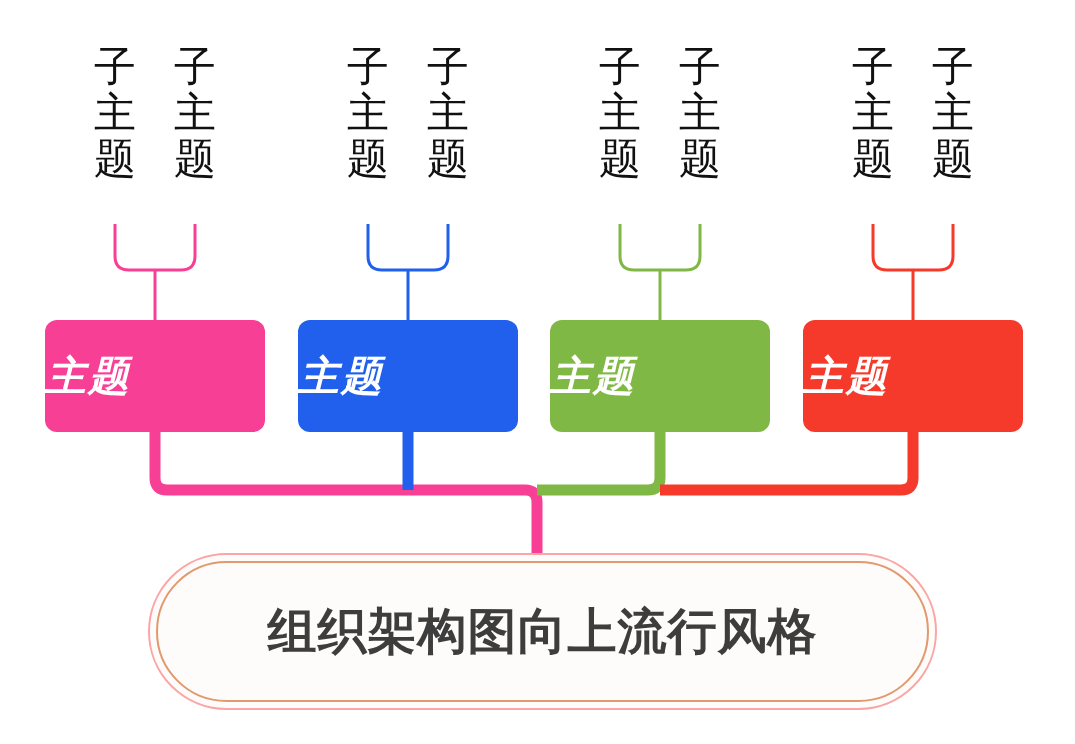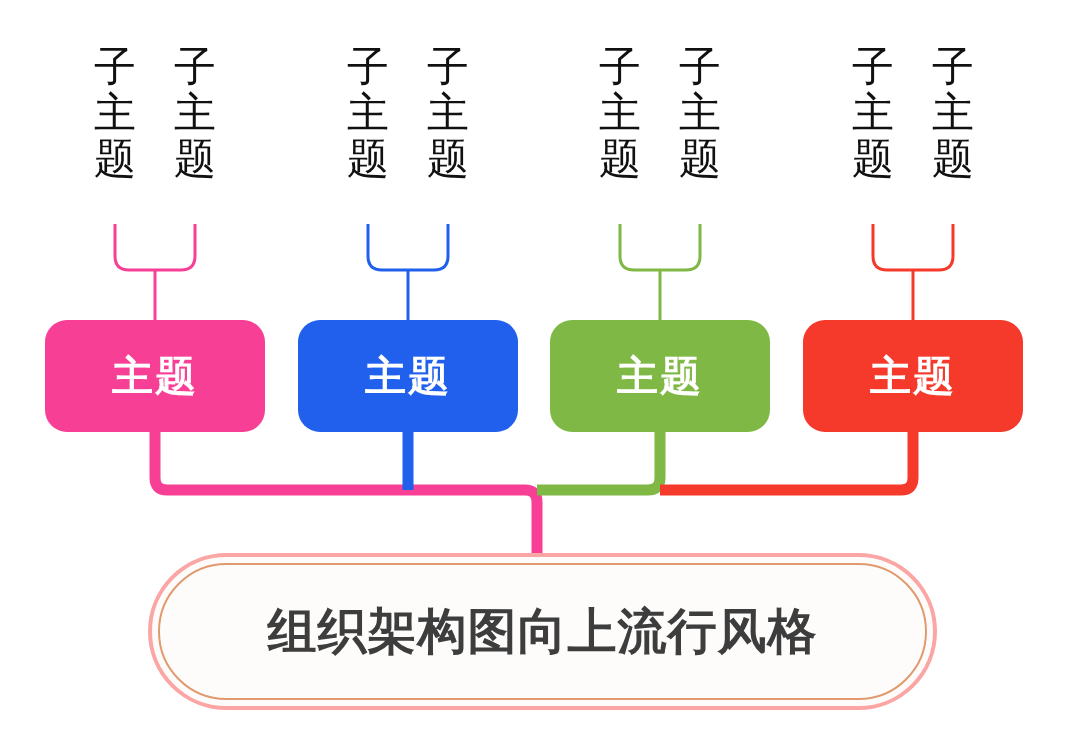--- a/index.html
+++ b/index.html
@@ -41,40 +41,40 @@
     letter-spacing: 0;
     white-space: nowrap;
   }
   .subtopic .ch {
     display: block;
   }
 
   
   .topic-box {
     position: absolute;
-    border-radius: 22px;
+    border-radius: 12px;
     display: flex;
     align-items: center;
-    justify-content: center;
     color: #ffffff;
     font-size: 41px;
     font-weight: 700;
     letter-spacing: 2px;
     box-sizing: border-box;
+    font-style: italic;
   }
 
   
   #root-node {
     position: absolute;
     left: 148px;
     top: 553px;
     width: 789px;
     height: 157px;
     box-sizing: border-box;
-    border: 4px solid #fca5a5;
+    border: 2px solid #fca5a5;
     border-radius: 90px;
     background: #fdfcfb;
     display: flex;
     align-items: center;
     justify-content: center;
   }
   #root-inner-ring {
     position: absolute;
     left: 6px;
     top: 6px;

